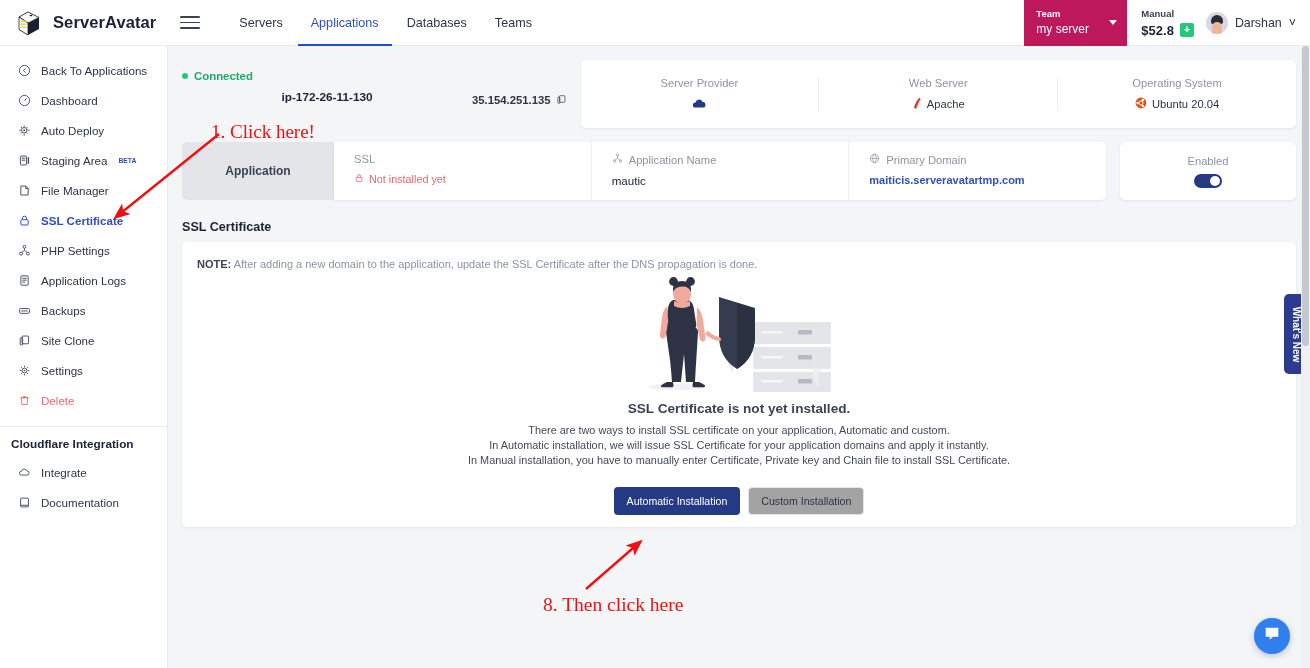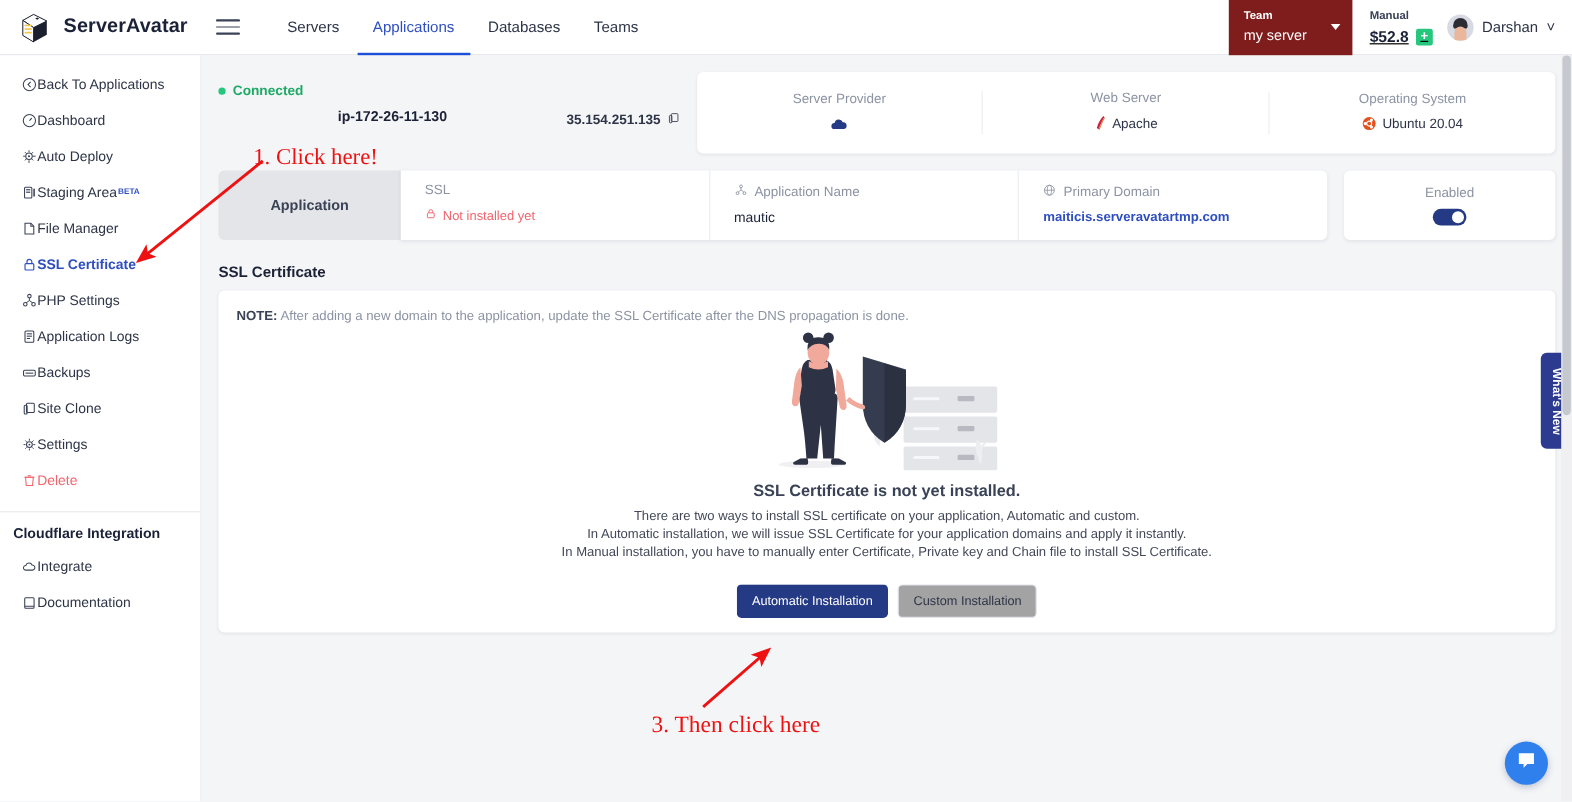--- a/index.html
+++ b/index.html
@@ -23,46 +23,46 @@
   .hamburger { margin-left: 24px; width: 20px; display:flex; flex-direction:column; gap:4px; cursor:pointer;}
   .hamburger span { display:block; height:1.6px; background:#3a4256; border-radius:1px;}
   .nav { display: flex; align-items: center; margin-left: 26px; gap: 2px; height: 46px; }
   .nav a {
     font-size: 12.6px; color: #2d3446; text-decoration: none;
     padding: 0 13px; line-height: 46px; height:46px; display:inline-block;
   }
   .nav a.active { color: #2f4fbf; border-bottom: 2px solid #1d4ed8; font-weight: normal; }
   .topbar-right { margin-left: auto; display: flex; align-items: center; height: 46px; }
   .team-box {
-    background: #7f1d1d; color: #fff; height: 46px; width: 103px;
+    background: #be185d; color: #fff; height: 46px; width: 103px;
     display: flex; align-items: center; padding: 0 10px 0 12px; gap: 6px;
   }
   .team-box .tlabel { font-size: 9.5px; font-weight: bold; line-height: 1.35; }
   .team-box .tname { font-size: 12px; line-height: 1.35; }
   .chev { width: 0; height: 0; border-left: 4.5px solid transparent; border-right: 4.5px solid transparent;
           border-top: 5px solid #ffffff; margin-left: auto; }
   .credits { padding: 0 12px 0 14px; }
   .credits .clabel { font-size: 9.5px; font-weight: bold; color: #3a4256; }
-  .credits .crow { display: flex; align-items: flex-end; gap: 6px; margin-top: 4px; text-decoration: underline; }
+  .credits .crow { display: flex; align-items: center; gap: 6px; margin-top: 4px; }
   .credits .camt { font-size: 13px; font-weight: bold; color: #1b2136; }
   .plus-badge { width: 14px; height: 14px; background: #24c77c; border-radius: 2px;
                 color: #fff; font-size: 11px; line-height: 13px; text-align: center; font-weight: bold; }
   .user { display: flex; align-items: center; gap: 7px; padding-right: 14px; }
   .avatar { width: 22px; height: 22px; border-radius: 50%; background: #d7dae2; overflow:hidden; position:relative;}
   .avatar::before{content:"";position:absolute;left:5px;top:3px;width:12px;height:9px;border-radius:6px 6px 2px 2px;background:#2c2c34;}
   .avatar::after{content:"";position:absolute;left:6px;top:10px;width:10px;height:12px;border-radius:5px 5px 0 0;background:#eab79c;}
   .uname { font-size: 12.4px; color: #2d3446; }
 
   
   .sidebar {
     position: absolute; top: 46px; left: 0; width: 168px; height: 622px;
     background: #ffffff; border-right: 1px solid #e8eaee; padding-top: 9px;
   }
   .side-item {
-    display: flex; align-items: center; gap: 0; height: 30px;
+    display: flex; align-items: center; gap: 10px; height: 30px;
     padding-left: 17px; font-size: 11.6px; color: #2d3446; cursor: pointer;
   }
   .side-item .si-icon { width: 14px; height: 14px; display:flex; align-items:center; justify-content:center; flex:none; }
   .side-item.active { color: #2f4fbf; font-weight: bold; }
   .side-item.danger { color: #f0666e; }
   .beta { font-size: 6.8px; color: #2f4fbf; font-weight: bold; vertical-align: super; margin-left: 1px; }
   .side-sep { height: 1px; background: #e8eaee; margin: 11px 0 10px 0; }
   .side-head { font-size: 11.8px; font-weight: bold; color: #1b2136; padding-left: 11px; margin-bottom: 6px; }
 
   
@@ -546,15 +546,15 @@
   <svg class="arrow-svg" style="left:580px; top:533px;" width="80" height="62">
     <defs>
       <marker id="ah2" markerWidth="7" markerHeight="7" refX="5.5" refY="3.2" orient="auto">
         <path d="M7,3.2 L0,0.4 L1.6,3.2 L0,6 Z" fill="#ee1111"></path>
       </marker>
     </defs>
     <line x1="6" y1="56" x2="60" y2="9" stroke="#ee1111" stroke-width="2.4" marker-end="url(#ah2)"></line>
   </svg>
 
   <div class="annotation" id="anno1">1. Click here!</div>
-  <div class="annotation" id="anno2">3. Then click here</div>
+  <div class="annotation" id="anno2">8. Then click here</div>
 
 </div>
 
 </body></html>

